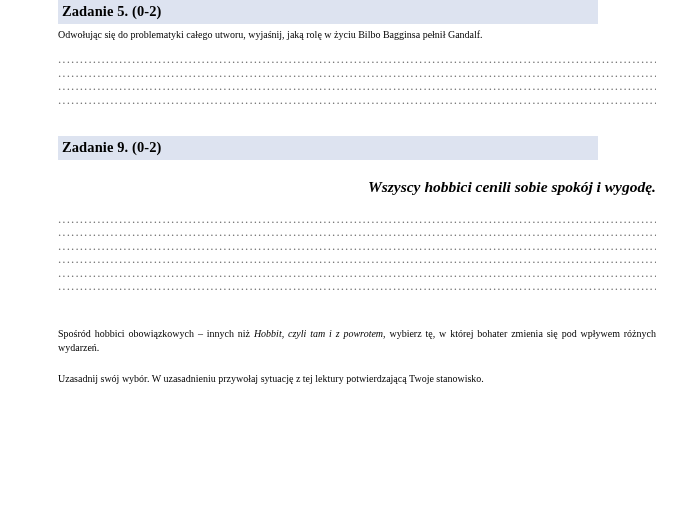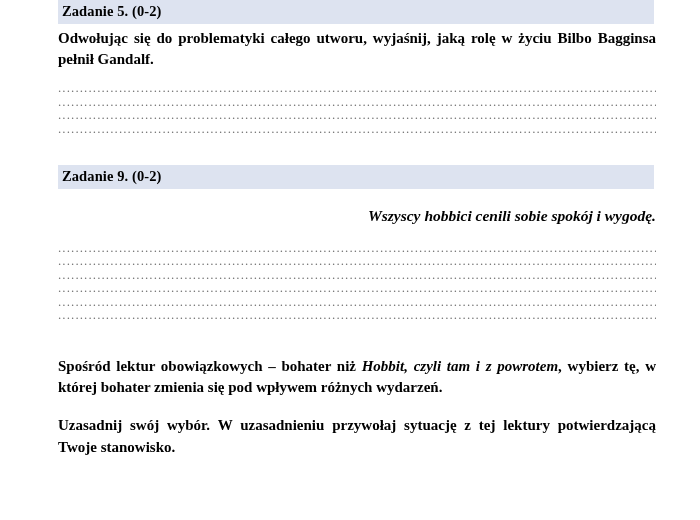--- a/index.html
+++ b/index.html
@@ -27,26 +27,26 @@
     top: 0;
     width: 600px;
   }
   .task-header {
     background: #dde3f0;
     font-weight: bold;
     font-size: 14.5px;
     line-height: 1.35;
     padding: 2px 4px 2px 4px;
     box-sizing: border-box;
-    width: 596px;
+    width: 540px;
     letter-spacing: 0.1px;
   }
   .task-body {
-    font-weight: bold;
-    font-size: 15px;
+    font-weight: normal;
+    font-size: 10px;
     line-height: 1.45;
     text-align: justify;
     margin-top: 4px;
     width: 598px;
   }
   .quote {
     font-weight: bold;
     font-style: italic;
     font-size: 15.5px;
     text-align: right;
@@ -93,18 +93,18 @@
       <div class="dotline">....................................................................................................................................................</div>
       <div class="dotline">....................................................................................................................................................</div>
       <div class="dotline">....................................................................................................................................................</div>
       <div class="dotline">....................................................................................................................................................</div>
       <div class="dotline">....................................................................................................................................................</div>
       <div class="dotline">....................................................................................................................................................</div>
     </div>
 
     <div class="spacer-lg"></div>
 
-    <div class="task-body"><span>Spośród lektur obowiązkowych – bohater niż </span><span class="italic">Hobbit, czyli tam i z powrotem</span><span>, wybierz tę, w której bohater zmienia się pod wpływem różnych wydarzeń.</span></div>
+    <div class="task-body"><span>Spośród hobbici obowiązkowych – innych niż </span><span class="italic">Hobbit, czyli tam i z powrotem</span><span>, wybierz tę, w której bohater zmienia się pod wpływem różnych wydarzeń.</span></div>
     <div class="para-gap"></div>
     <div class="task-body" style="margin-top:0;">Uzasadnij swój wybór. W uzasadnieniu przywołaj sytuację z tej lektury potwierdzającą Twoje stanowisko.</div>
 
   </div>
 </div>
 
 </body></html>

